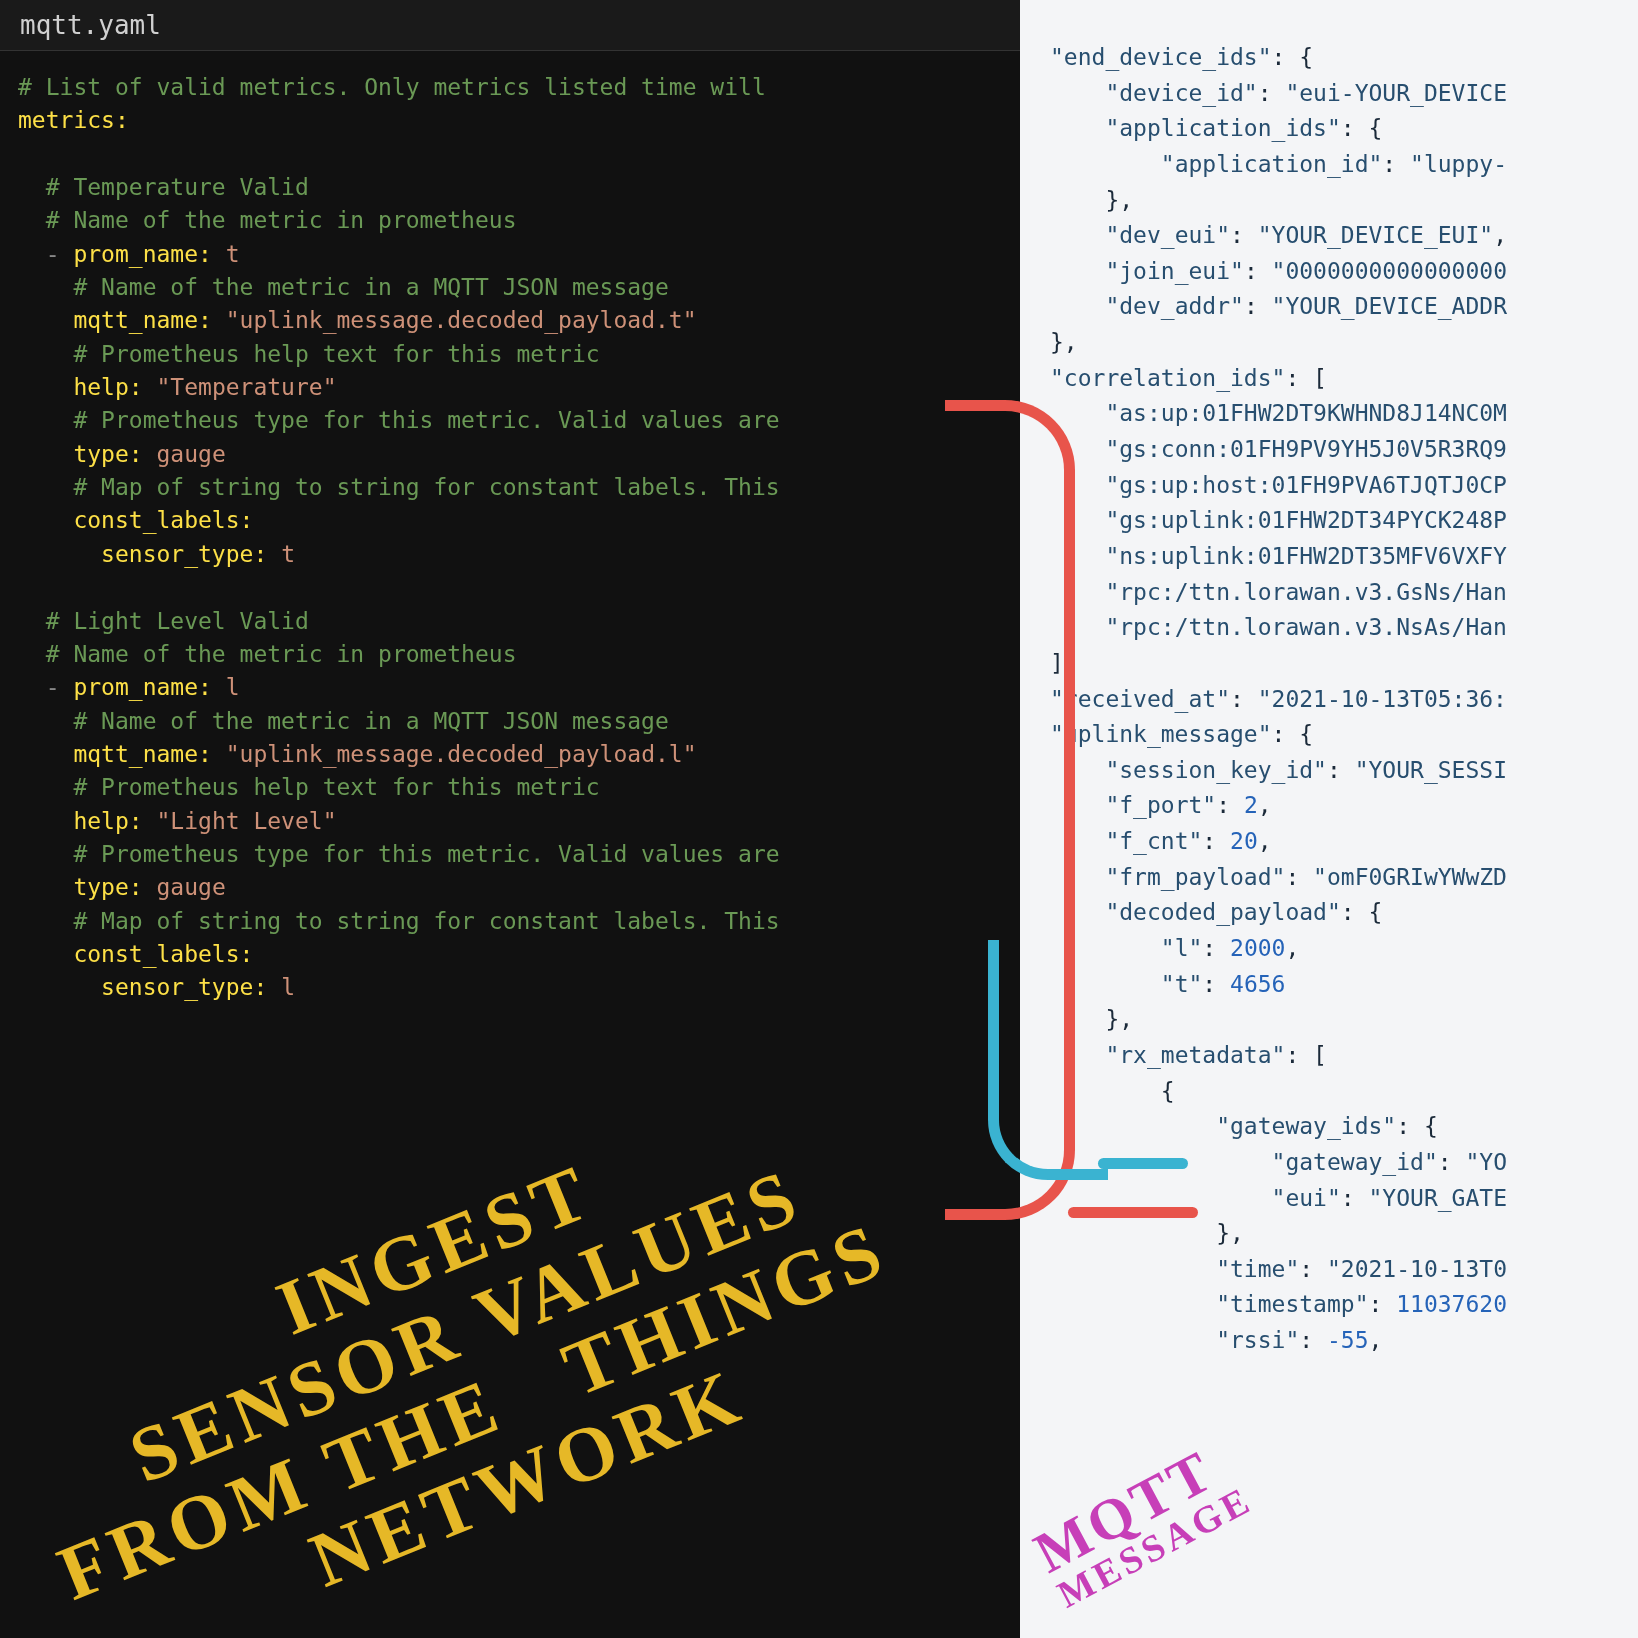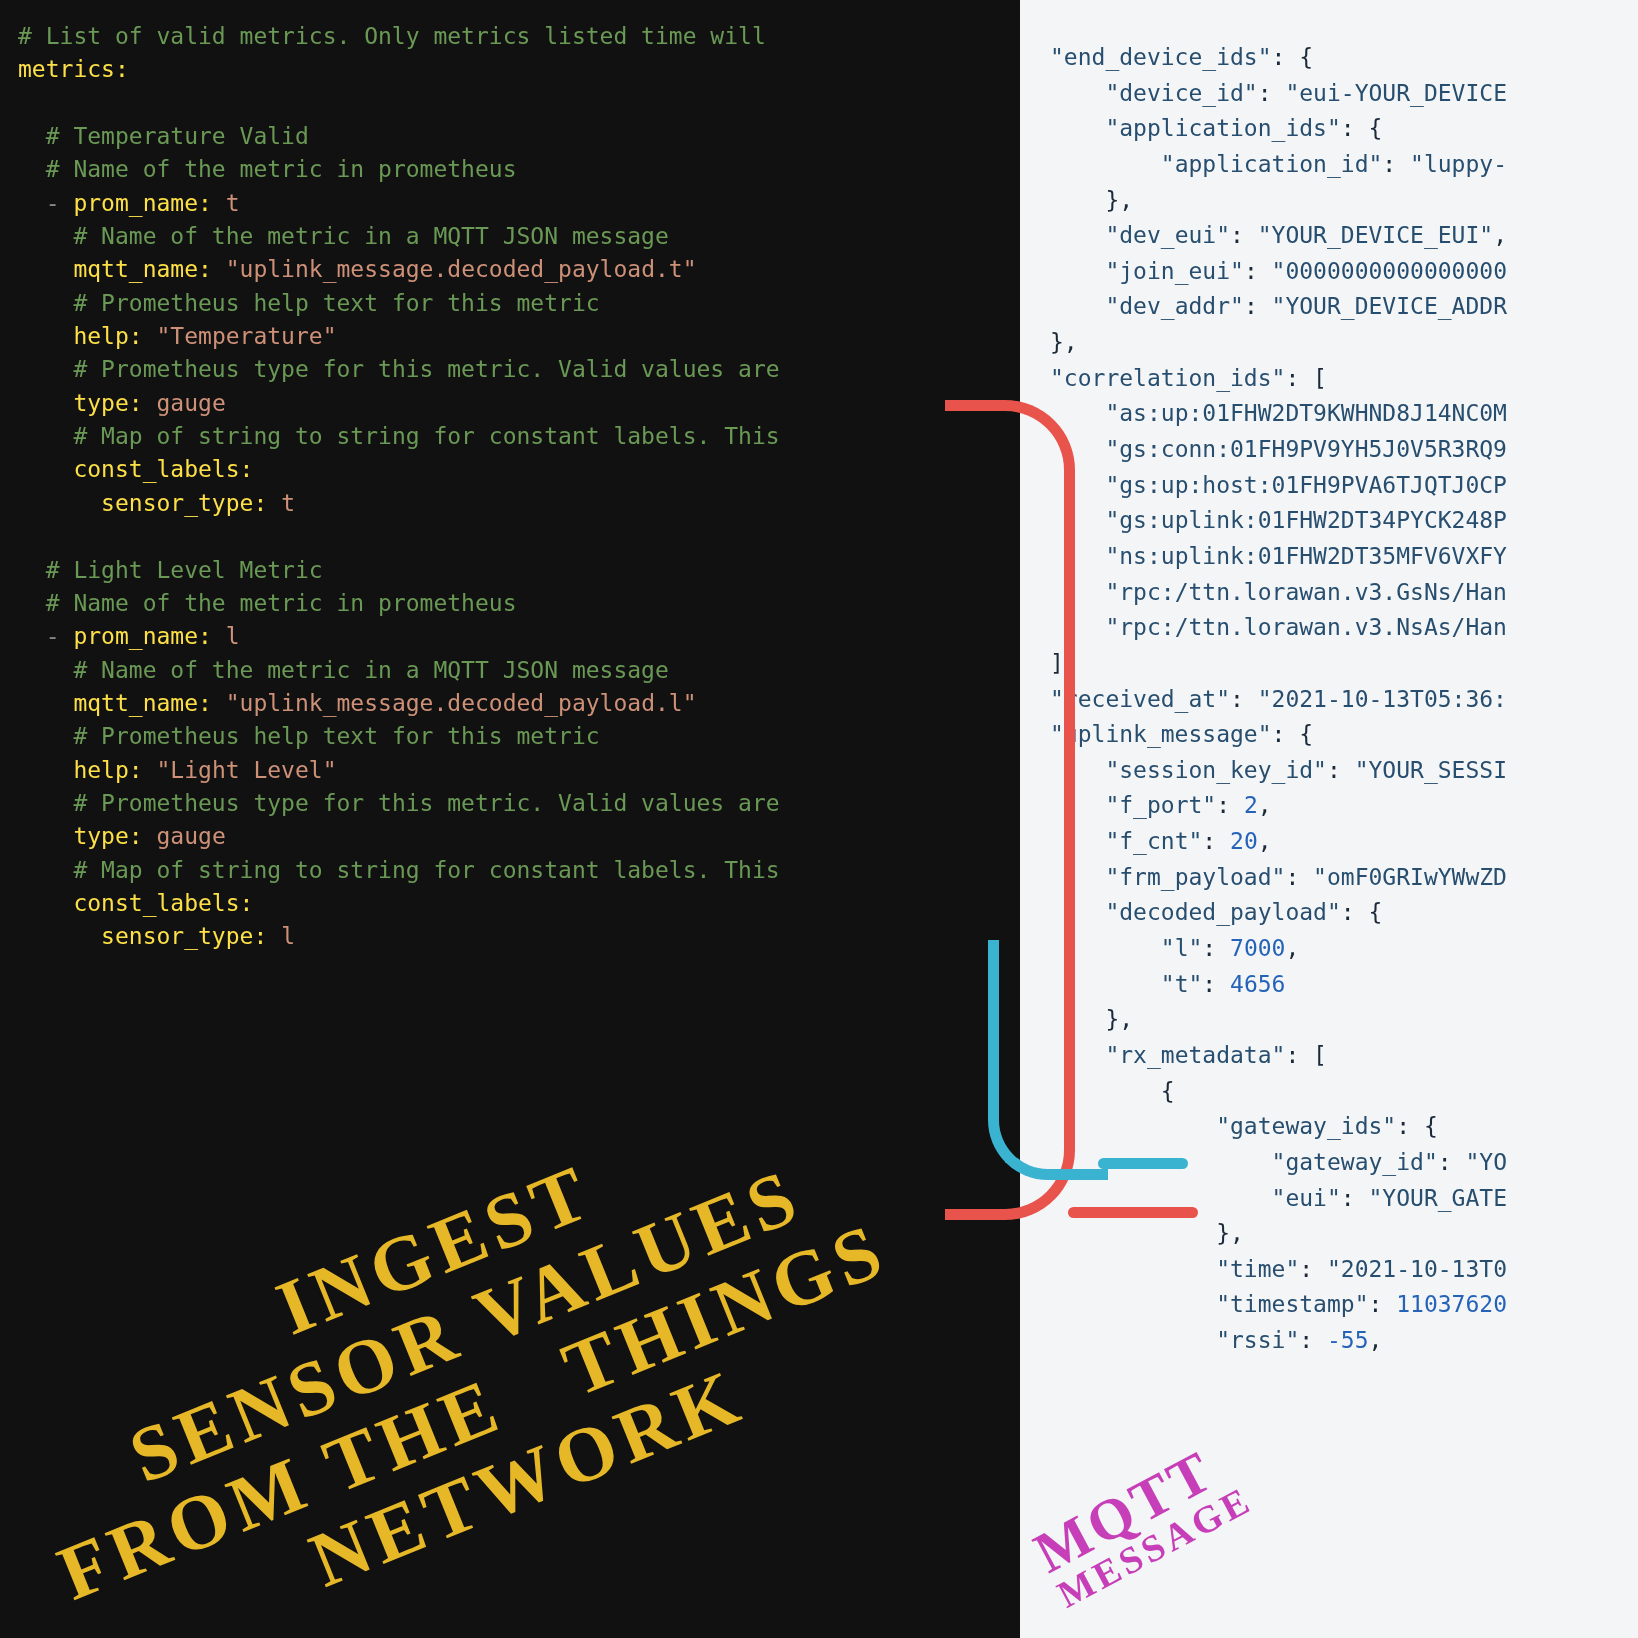--- a/index.html
+++ b/index.html
@@ -128,37 +128,40 @@
   width: 130px;
   height: 11px;
   background: #e8544b;
   border-radius: 6px;
 }
 </style>
 </head>
 <body>
 
 <div class="left-pane">
+  <div class="tab-bar">
+    <span>mqtt.yaml</span>
+  </div>
   <div class="code-area"><span class="c-comment"># List of valid metrics. Only metrics listed time will</span>
 <span class="c-key">metrics</span><span class="c-key">:</span>
 
   <span class="c-comment"># Temperature Valid</span>
   <span class="c-comment"># Name of the metric in prometheus</span>
   <span class="c-dash">- </span><span class="c-key">prom_name</span><span class="c-key">:</span> <span class="c-value">t</span>
     <span class="c-comment"># Name of the metric in a MQTT JSON message</span>
     <span class="c-key">mqtt_name</span><span class="c-key">:</span> <span class="c-string">"uplink_message.decoded_payload.t"</span>
     <span class="c-comment"># Prometheus help text for this metric</span>
     <span class="c-key">help</span><span class="c-key">:</span> <span class="c-string">"Temperature"</span>
     <span class="c-comment"># Prometheus type for this metric. Valid values are</span>
     <span class="c-key">type</span><span class="c-key">:</span> <span class="c-value">gauge</span>
     <span class="c-comment"># Map of string to string for constant labels. This</span>
     <span class="c-key">const_labels</span><span class="c-key">:</span>
       <span class="c-key">sensor_type</span><span class="c-key">:</span> <span class="c-value">t</span>
 
-  <span class="c-comment"># Light Level Metric</span>
+  <span class="c-comment"># Light Level Valid</span>
   <span class="c-comment"># Name of the metric in prometheus</span>
   <span class="c-dash">- </span><span class="c-key">prom_name</span><span class="c-key">:</span> <span class="c-value">l</span>
     <span class="c-comment"># Name of the metric in a MQTT JSON message</span>
     <span class="c-key">mqtt_name</span><span class="c-key">:</span> <span class="c-string">"uplink_message.decoded_payload.l"</span>
     <span class="c-comment"># Prometheus help text for this metric</span>
     <span class="c-key">help</span><span class="c-key">:</span> <span class="c-string">"Light Level"</span>
     <span class="c-comment"># Prometheus type for this metric. Valid values are</span>
     <span class="c-key">type</span><span class="c-key">:</span> <span class="c-value">gauge</span>
     <span class="c-comment"># Map of string to string for constant labels. This</span>
     <span class="c-key">const_labels</span><span class="c-key">:</span>
@@ -183,21 +186,21 @@
     <span class="j-string">"rpc:/ttn.lorawan.v3.GsNs/Han</span>
     <span class="j-string">"rpc:/ttn.lorawan.v3.NsAs/Han</span>
 ],
 <span class="j-key">"received_at"</span>: <span class="j-string">"2021-10-13T05:36:</span>
 <span class="j-key">"uplink_message"</span>: {
     <span class="j-key">"session_key_id"</span>: <span class="j-string">"YOUR_SESSI</span>
     <span class="j-key">"f_port"</span>: <span class="j-num">2</span>,
     <span class="j-key">"f_cnt"</span>: <span class="j-num">20</span>,
     <span class="j-key">"frm_payload"</span>: <span class="j-string">"omF0GRIwYWwZD</span>
     <span class="j-key">"decoded_payload"</span>: {
-        <span class="j-key">"l"</span>: <span class="j-num">7000</span>,
+        <span class="j-key">"l"</span>: <span class="j-num">2000</span>,
         <span class="j-key">"t"</span>: <span class="j-num">4656</span>
     },
     <span class="j-key">"rx_metadata"</span>: [
         {
             <span class="j-key">"gateway_ids"</span>: {
                 <span class="j-key">"gateway_id"</span>: <span class="j-string">"YO</span>
                 <span class="j-key">"eui"</span>: <span class="j-string">"YOUR_GATE</span>
             },
             <span class="j-key">"time"</span>: <span class="j-string">"2021-10-13T0</span>
             <span class="j-key">"timestamp"</span>: <span class="j-num">11037620</span>

